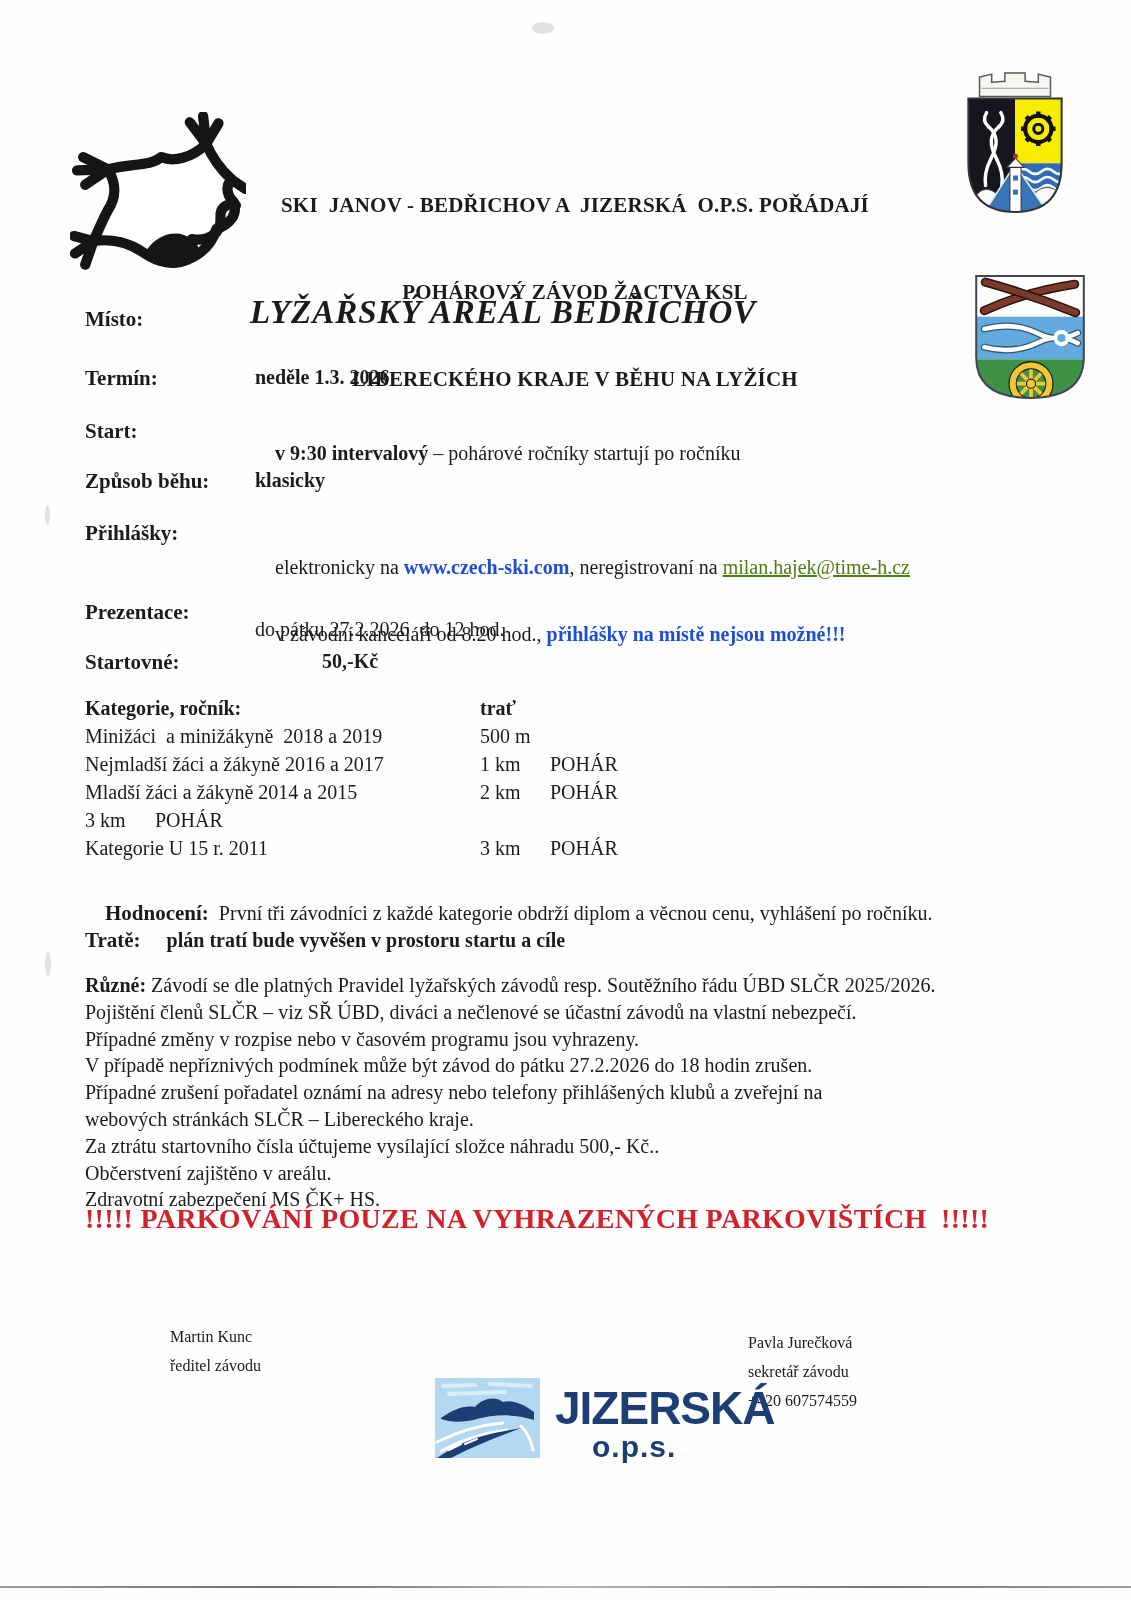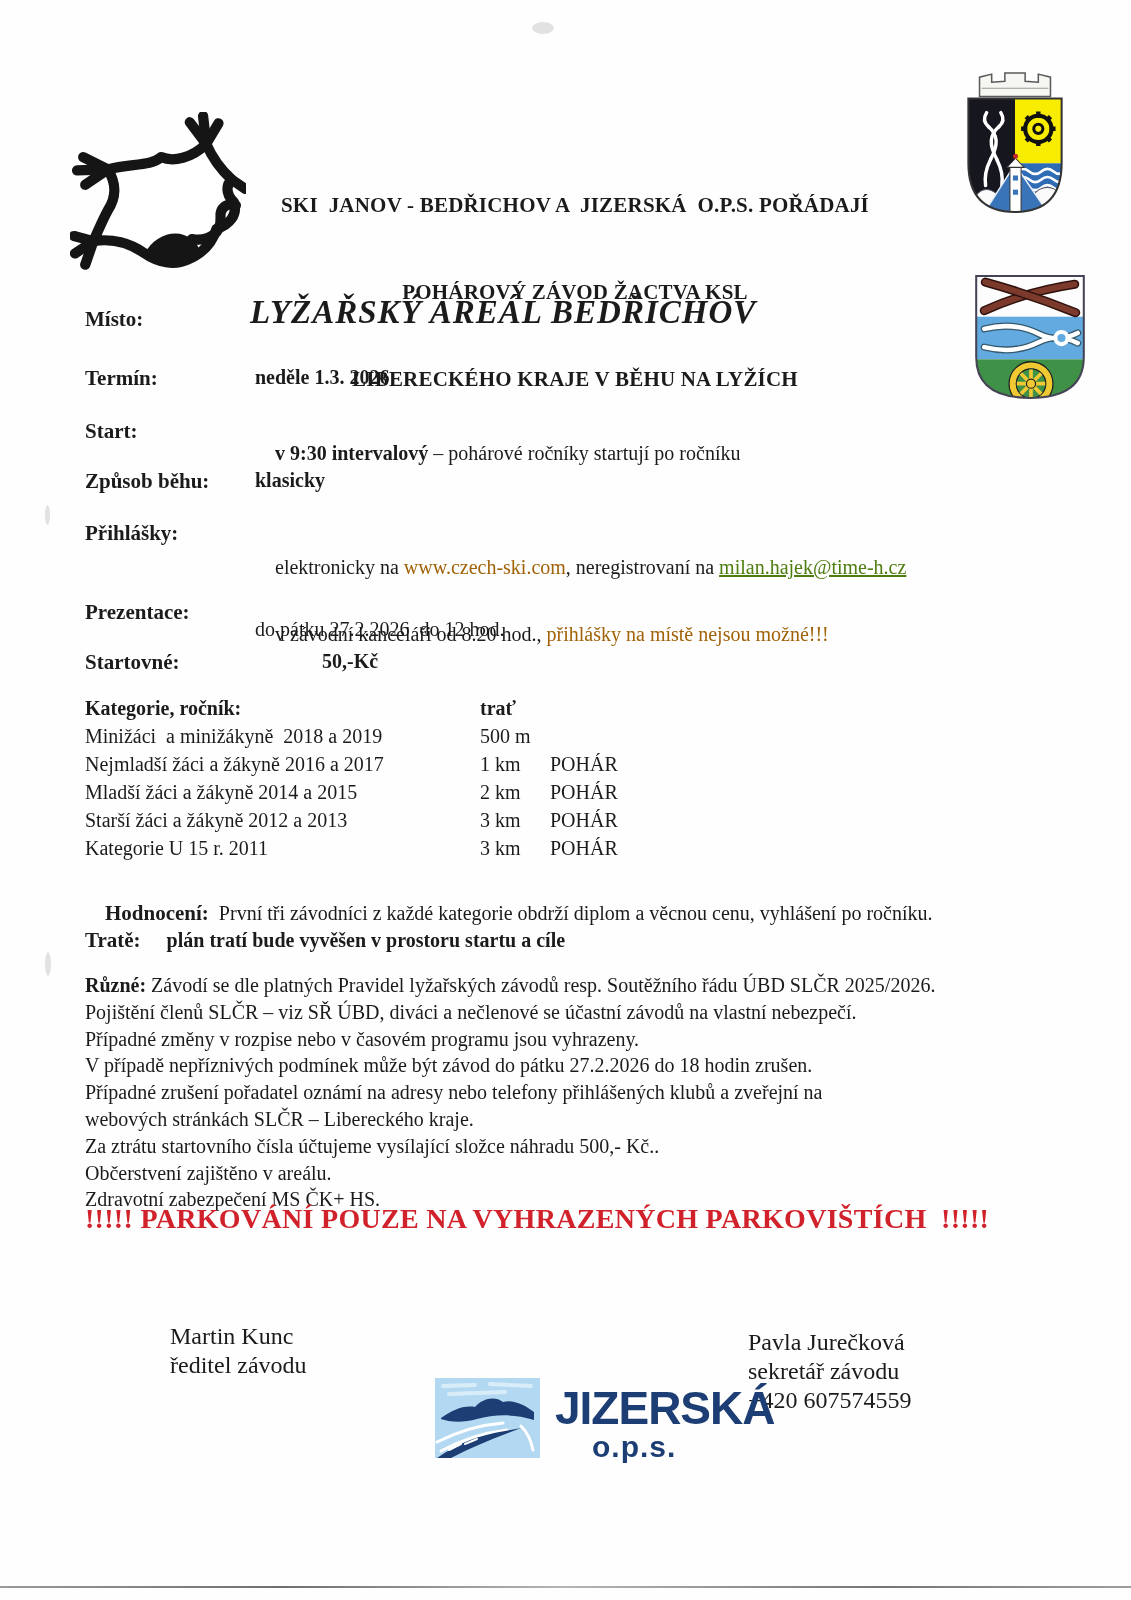--- a/index.html
+++ b/index.html
@@ -16,33 +16,33 @@
   .pre{white-space:pre-wrap;}
   .b{font-weight:bold;}
   .org-header{
     top:133px;left:245px;width:660px;
     text-align:center;font-weight:bold;font-size:21px;line-height:29px;
     letter-spacing:.2px;
   }
   .lbl{font-weight:bold;font-size:21px;}
   .val{font-size:20px;}
   .title-val{font-size:33px;font-weight:bold;font-style:italic;letter-spacing:1px;}
-  .red{color:#a16207;font-weight:normal;}
+  .red{color:#1d4ed8;font-weight:bold;}
   .email{color:#4d7c0f;text-decoration:underline;}
   .cat-table{left:85px;top:694px;width:620px;font-size:20px;line-height:28px;}
   .cat-row{display:flex;}
   .cat-name{width:395px;}
   .cat-track{width:70px;}
   .cat-cup{flex:1;}
   .ruzne{left:85px;top:972px;width:975px;font-size:20px;line-height:26.8px;}
   .parking{
     left:85px;top:1203px;width:1000px;
     font-size:28px;font-weight:bold;color:#d1222b;letter-spacing:.3px;
   }
-  .sig{font-size:24px;line-height:29px;}
+  .sig{font-size:16px;line-height:29px;}
   .brand{
     font-family:"Liberation Sans", sans-serif;
     color:#1c3e74;font-weight:bold;
   }
   .brand-main{font-size:46px;letter-spacing:-1px;line-height:44px;}
   .brand-sub{font-size:30px;letter-spacing:1px;}
   .scan-line{
     left:0;top:1586px;width:1131px;height:2px;
     background:linear-gradient(to right,#9a9a9a,#6f6f6f 25%,#b5b5b5 50%,#757575 78%,#9d9d9d);
   }
@@ -219,21 +219,20 @@
       <div class="cat-name">Nejmladší žáci a žákyně 2016 a 2017</div>
       <div class="cat-track">1 km</div>
       <div class="cat-cup">POHÁR</div>
     </div>
     <div class="cat-row pre">
       <div class="cat-name">Mladší žáci a žákyně 2014 a 2015</div>
       <div class="cat-track">2 km</div>
       <div class="cat-cup">POHÁR</div>
     </div>
     <div class="cat-row pre">
-      <div class="cat-name">Starší žáci a žákyně 2012 a 2013</div>
       <div class="cat-track">3 km</div>
       <div class="cat-cup">POHÁR</div>
     </div>
     <div class="cat-row pre">
       <div class="cat-name">Kategorie U 15 r. 2011</div>
       <div class="cat-track">3 km</div>
       <div class="cat-cup">POHÁR</div>
     </div>
   </div>
 

